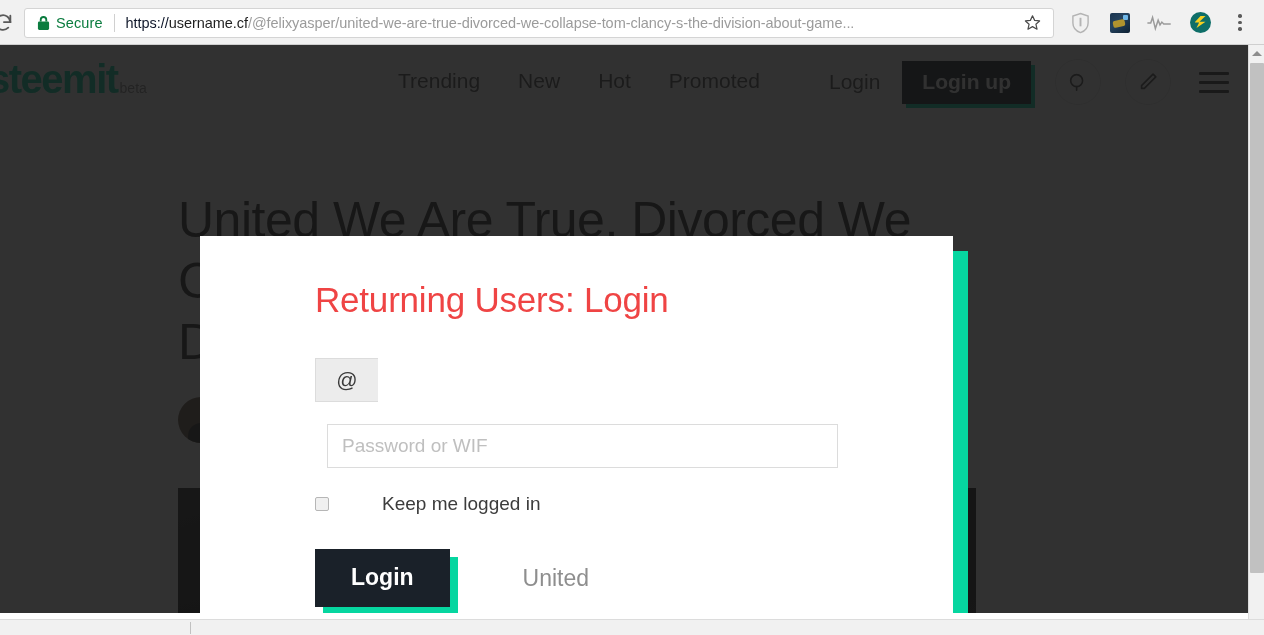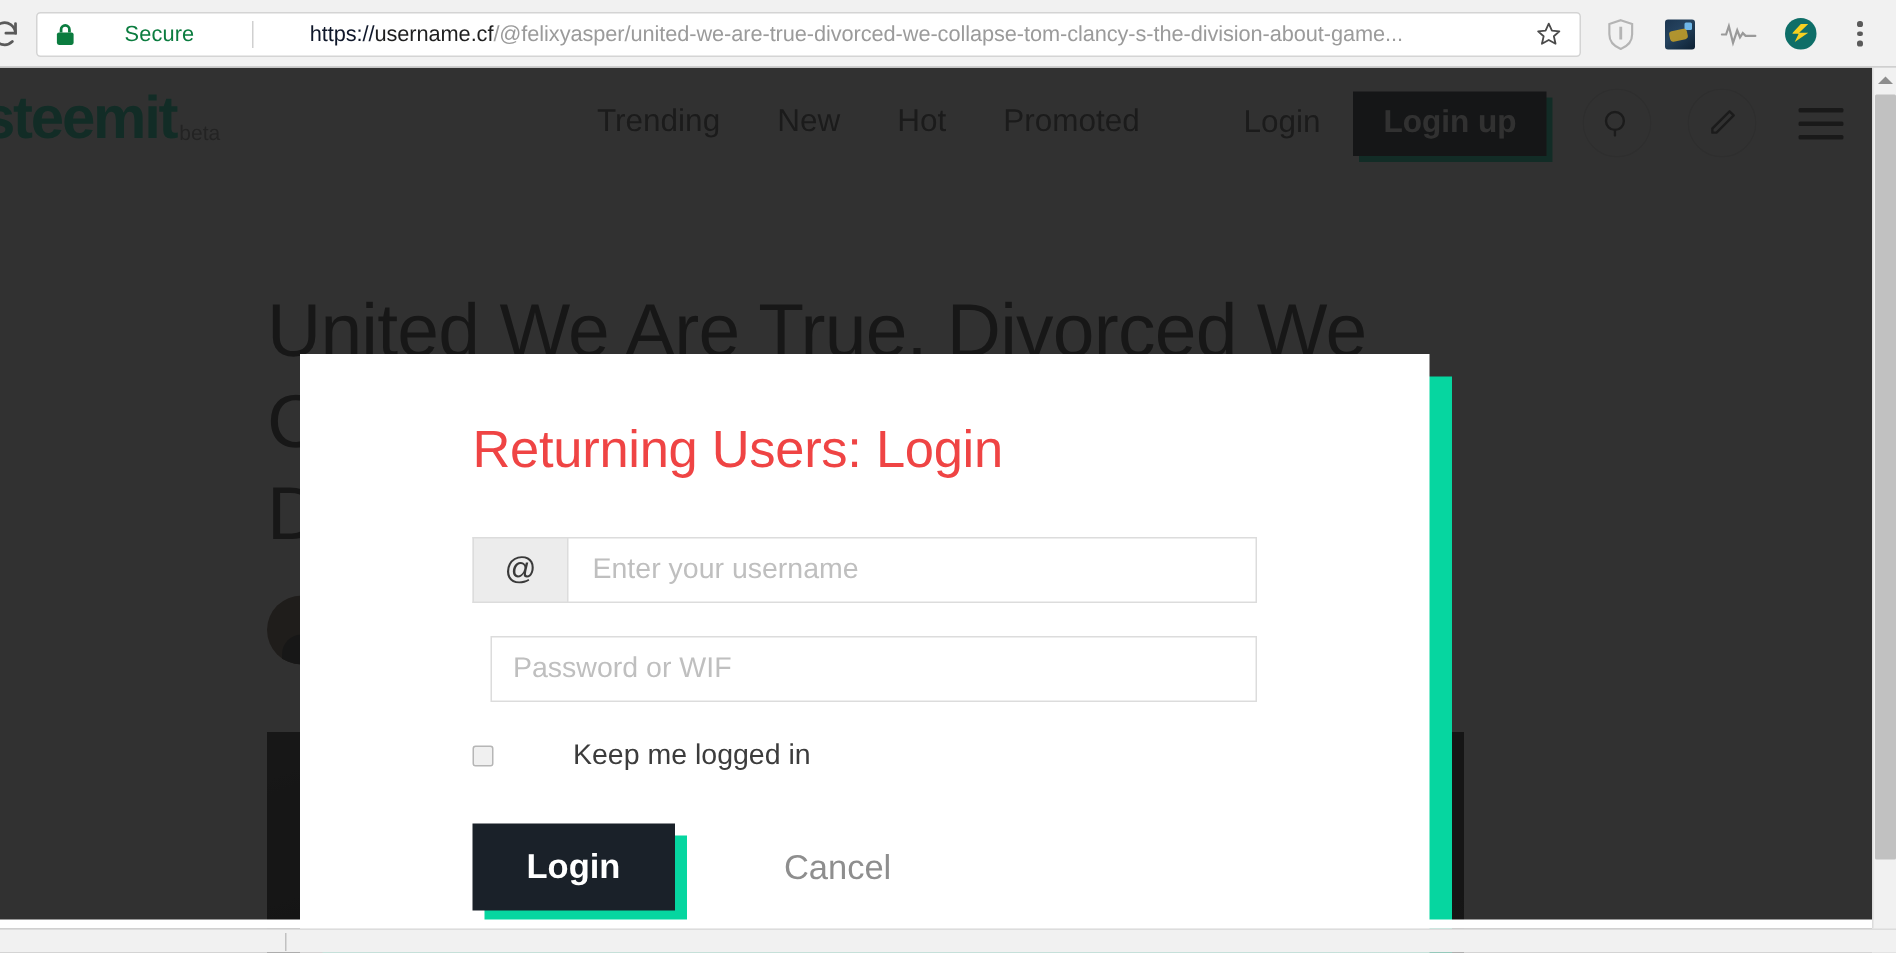--- a/index.html
+++ b/index.html
@@ -20,21 +20,20 @@
   .reload-btn {
     width: 34px; height: 30px; margin-left: -14px;
     display: flex; align-items: center; justify-content: center;
     color: #5a5a5a; flex: 0 0 auto;
   }
   .omnibox {
     flex: 1 1 auto; height: 30px; margin: 0 6px 0 4px;
     background: #ffffff; border: 1px solid #d4d4d4; border-radius: 3px;
     display: flex; align-items: center; padding: 0 8px;
     overflow: hidden;
-    gap: 27px;
   }
   .lock-icon { flex: 0 0 auto; margin: 0 6px 0 4px; display: flex; align-items: center; }
   .secure-label {
     color: #0b7c3f; font-size: 14.5px; white-space: nowrap;
     flex: 0 0 auto; letter-spacing: .1px;
   }
   .omni-divider {
     width: 1px; height: 18px; background: #d0d0d0;
     margin: 0 11px; flex: 0 0 auto;
   }
@@ -373,35 +372,34 @@
 
   <div class="overlay"></div>
 
   <div class="modal-shadow"></div>
   <div class="modal">
 
     <div class="modal-title">Returning Users: Login</div>
 
     <div class="field-row">
       <span class="at-prefix">@</span>
-      <input class="text-input" type="text" placeholder="Enter your username" style="">
     </div>
 
     <div class="field-row pass-row">
       <input class="text-input" type="password" placeholder="Password or WIF" style="">
     </div>
 
     <div class="checkbox-row">
       <span class="cb"></span>
       <span class="cb-label">Keep me logged in</span>
     </div>
 
     <div class="actions">
       <button class="btn-login">Login</button>
-      <button class="btn-cancel">Cancel</button>
+      <button class="btn-cancel">United</button>
     </div>
   </div>
 
   <div class="page-white-strip"></div>
 </div>
 
 <div class="vscroll">
   <div class="arrow-up">
     <span class="tri-up"></span>
   </div>

